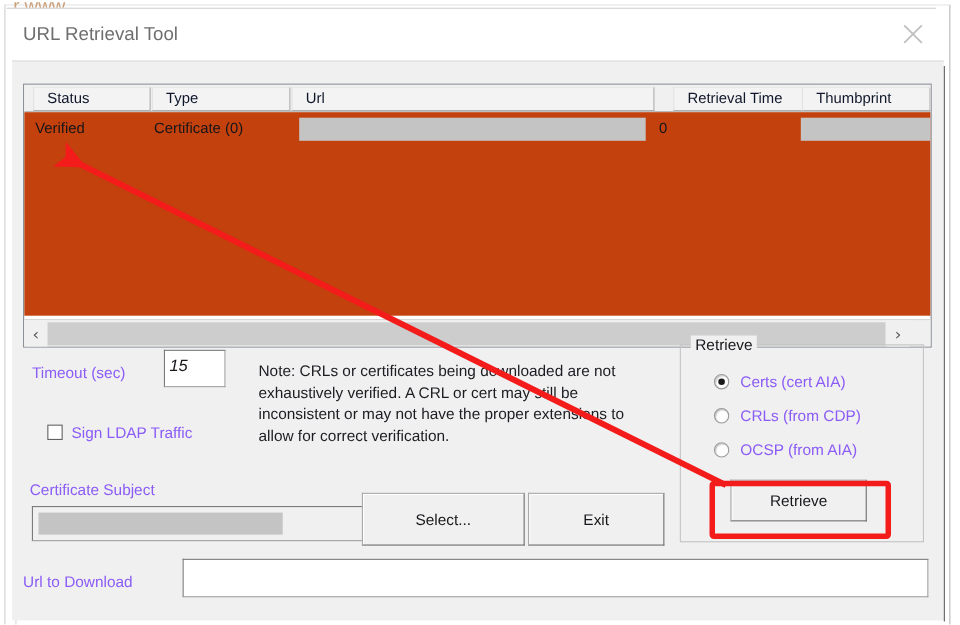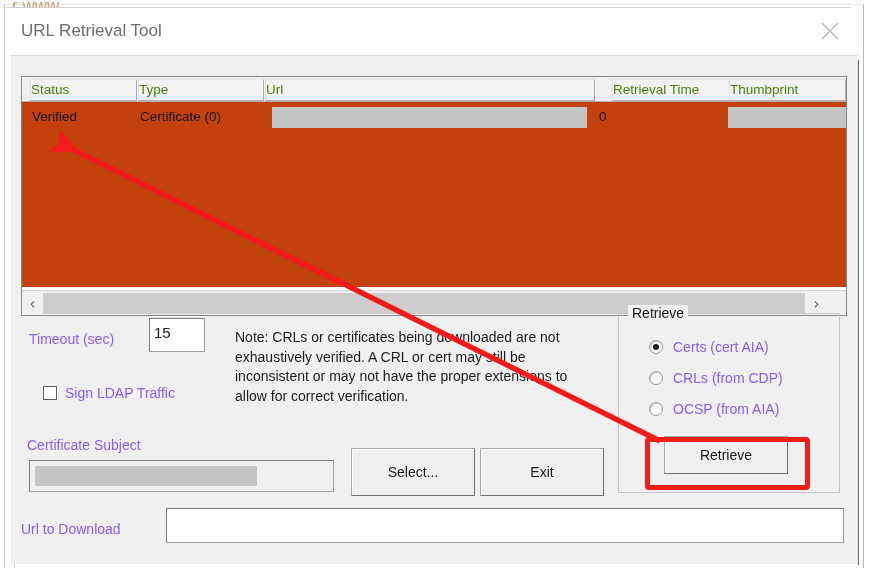--- a/index.html
+++ b/index.html
@@ -101,22 +101,22 @@
   }
   .lv-col {
     position: absolute;
     top: 2px;
     height: 22px;
     background: #f3f3f3;
     border: 1px solid #aeaeae;
     border-top-color: #e8e8e8;
     border-left-color: #e2e2e2;
     font-size: 13.5px;
-    color: #4d7c0f;
-    padding-left: 0;
+    color: #0f172a;
+    padding-left: 12px;
     line-height: 20px;
     white-space: nowrap;
     overflow: hidden;
     cursor: default;
   }
   .lv-body { position: relative; height: 185px; background:#c2410c; }
   .lv-cell {
     position: absolute;
     font-size: 13.5px;
     color: #15151a;
@@ -171,20 +171,21 @@
     background: #ffffff;
     border: 1px solid #a0a0a0;
     border-top-color: #7b7b7b;
     border-left-color: #7b7b7b;
     font-size: 14px;
     color: #18181c;
     padding: 10px 4px;
     line-height: 18px;
     overflow: hidden;
     white-space: nowrap;
+    font-style: italic;
   }
   .textbox.disabled {
     background: #f0f0f0;
     color: #6d6d6d;
   }
 
   .checkbox-box {
     position: absolute;
     width: 14px; height: 14px;
     background: #ffffff;
@@ -322,21 +323,21 @@
     <div class="checkbox-box" style="left:32px; top:330px;"></div>
     <div class="lbl" style="left:54px; top:328px;">Sign LDAP Traffic</div>
 
     <div class="note" style="left:224px; top:272px;">Note: CRLs or certificates being downloaded are not exhaustively verified.  A CRL or cert may still be inconsistent or may not have the proper extensions to allow for correct verification.</div>
 
     <div class="lbl" style="left:16px; top:380px;">Certificate Subject</div>
     <div class="textbox disabled" style="left:18px; top:404px; width:305px; height:32px;">
       <div class="redact" style="left:5px; top:5px; width:222px; height:20px;"></div>
     </div>
 
-    <div class="btn" style="left:340px; top:392px; width:124px; height:48px;">Select...</div>
+    <div class="btn" style="left:318px; top:392px; width:148px; height:48px;">Select...</div>
     <div class="btn" style="left:469px; top:392px; width:124px; height:48px;">Exit</div>
 
     <div class="groupbox" style="left:607px; top:257px; width:222px; height:180px;">
       <div class="groupbox-title">Retrieve</div>
 
       <div>
         <div class="radio" style="left:30px; top:26px;">
           <div class="dot"></div>
         </div>
         <div class="lbl" style="left:54px; top:24px;">Certs (cert AIA)</div>

